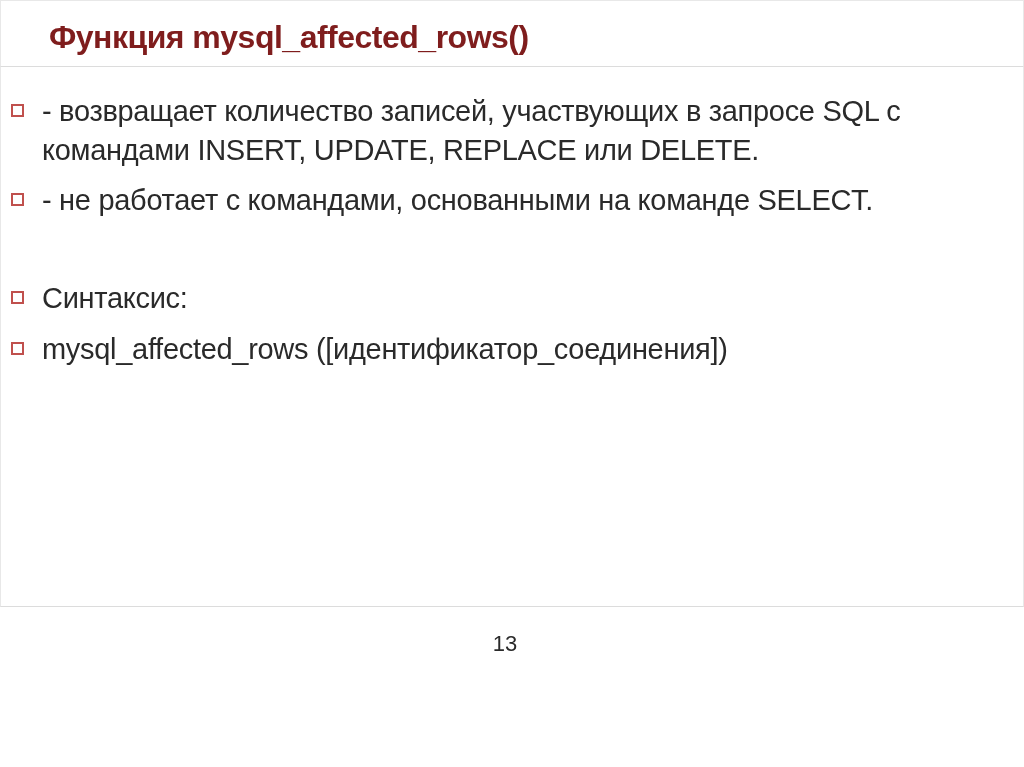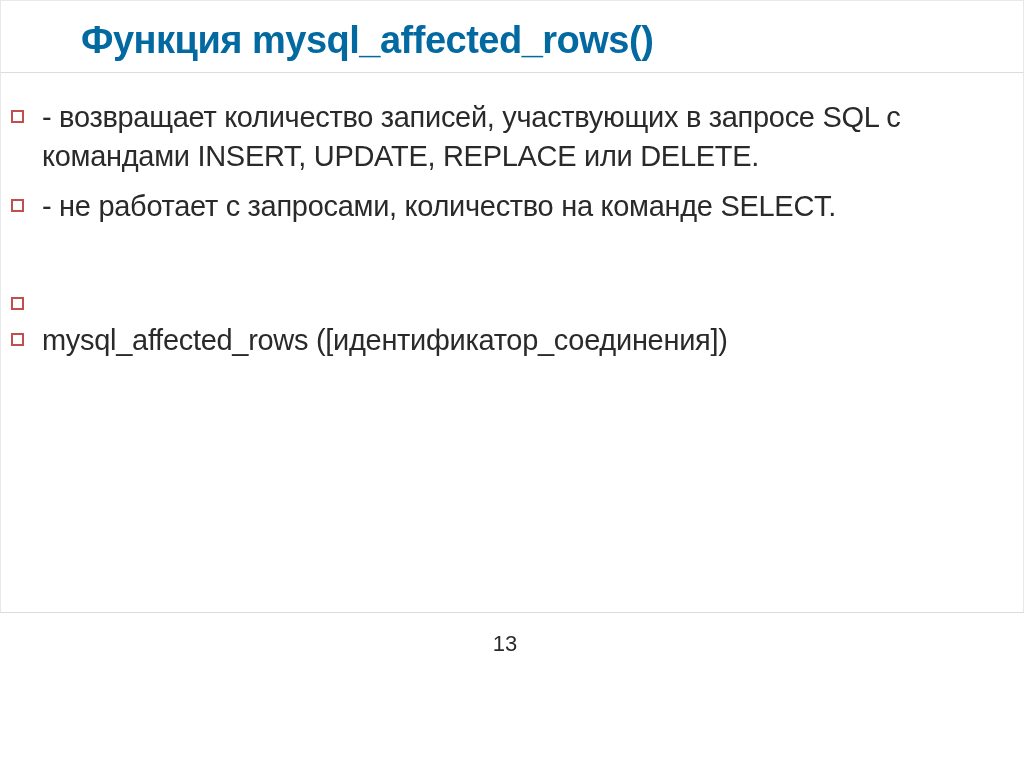--- a/index.html
+++ b/index.html
@@ -21,25 +21,24 @@
       position: relative;
     }
     .title-section {
       padding: 18px 20px 10px 48px;
       border-bottom: 1px solid #dcdcdc;
       border-left: 1px solid #e8e8e8;
       border-right: 1px solid #e8e8e8;
       border-top: 1px solid #e8e8e8;
     }
     .title {
-      font-size: 38px;
+      font-size: 32px;
       font-weight: bold;
-      color: #0369a1;
+      color: #7f1d1d;
       letter-spacing: -0.5px;
-      margin-left: 32px;
     }
     .content-section {
       padding: 14px 20px 20px 10px;
       border-left: 1px solid #e8e8e8;
       border-right: 1px solid #e8e8e8;
       border-bottom: 1px solid #dcdcdc;
       min-height: 540px;
     }
     .bullet-item {
       display: flex;
@@ -82,25 +81,26 @@
   <div class="title-section">
     <h1 class="title">Функция mysql_affected_rows()</h1>
   </div>
   <div class="content-section">
     <div class="bullet-item">
       <div class="bullet-marker"></div>
       <div class="bullet-text">- возвращает количество записей, участвующих в запросе SQL с командами INSERT, UPDATE, REPLACE или DELETE.</div>
     </div>
     <div class="bullet-item">
       <div class="bullet-marker"></div>
-      <div class="bullet-text">- не работает с запросами, количество на команде SELECT.</div>
+      <div class="bullet-text">- не работает с командами, основанными на команде SELECT.</div>
     </div>
     <div class="spacer"></div>
     <div class="bullet-item">
       <div class="bullet-marker"></div>
+      <div class="bullet-text">Синтаксис:</div>
     </div>
     <div class="bullet-item">
       <div class="bullet-marker"></div>
       <div class="bullet-text">mysql_affected_rows ([идентификатор_соединения])</div>
     </div>
   </div>
   <div class="page-number">13</div>
 </div>
 
 </body></html>

